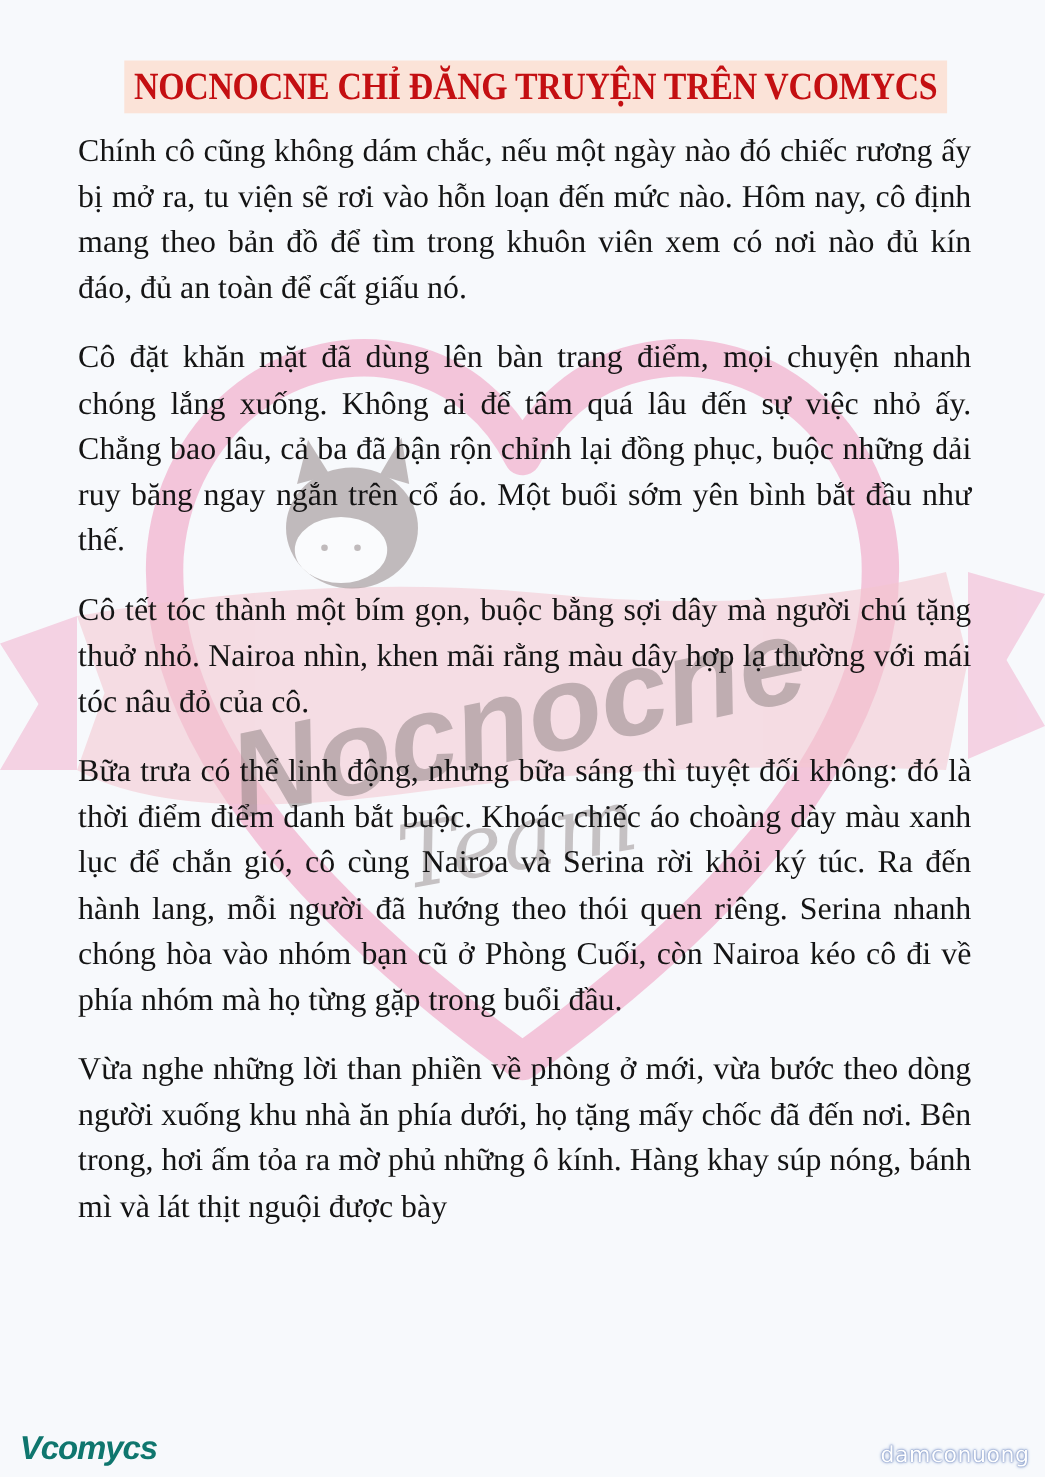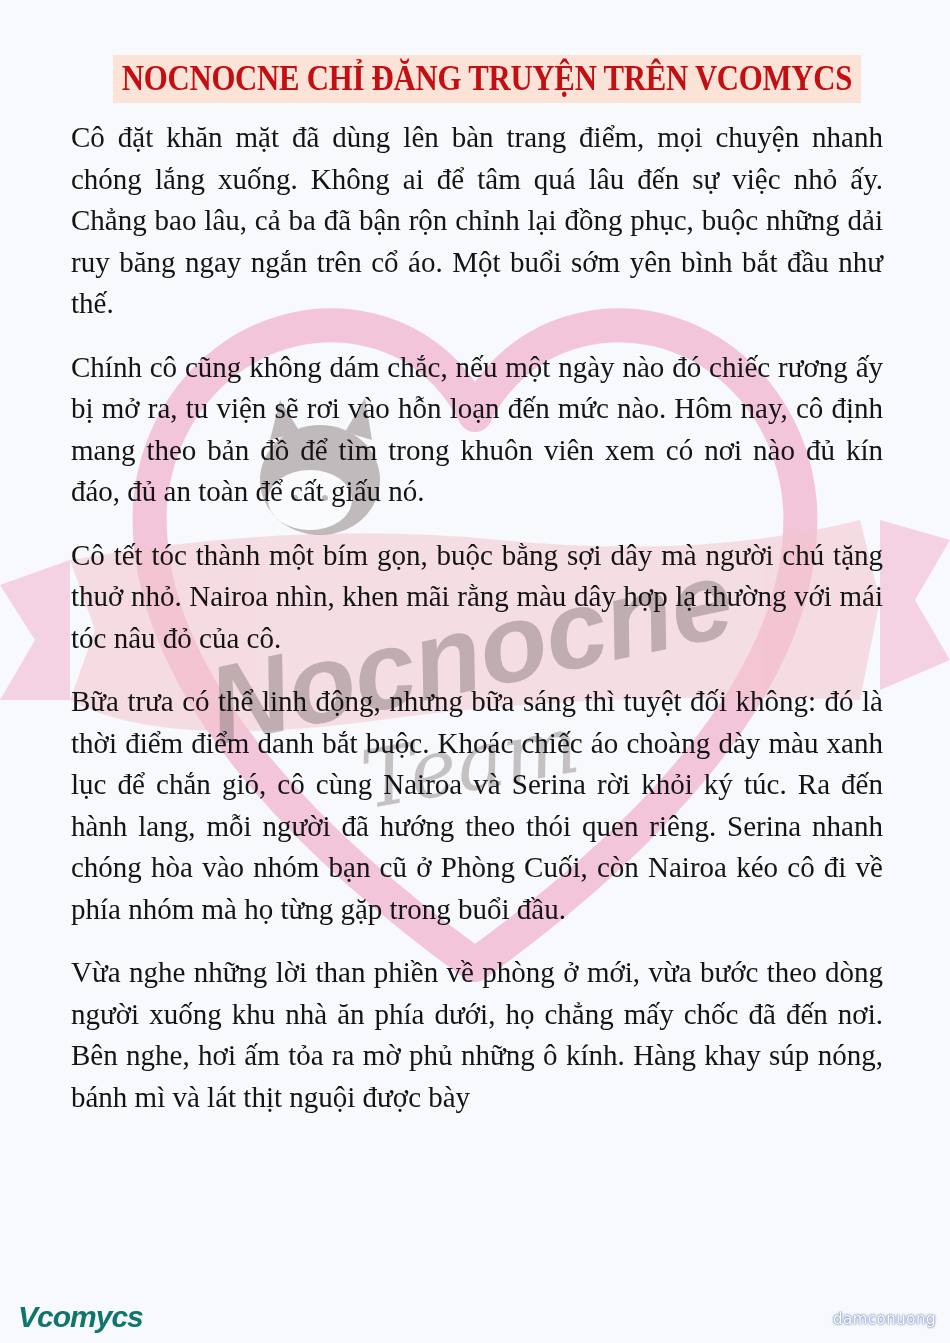--- a/index.html
+++ b/index.html
@@ -21,21 +21,21 @@
       margin: 0 0 22px 0; font-size: 29px; line-height: 41.5px; color: #141414;
       text-align: justify; text-align-last: left;
     }
     .footer-logo {
       position: absolute; left: 18px; top: 1300px; z-index: 2;
       font-family: "Liberation Sans", sans-serif; font-style: italic; font-weight: bold;
       font-size: 30px; color: #0f766e; letter-spacing: -1px;
     }
     .footer-credit {
       position: absolute; right: 14px; top: 1310px; z-index: 2;
-      font-family: "DejaVu Sans", sans-serif; font-size: 15px; color: #ffffff;
+      font-family: "DejaVu Sans", sans-serif; font-size: 20px; color: #ffffff;
       text-shadow: 0 0 3px #7d95c8, 0 0 2px #7d95c8, 0 0 1px #5c77b0;
       letter-spacing: 0.5px;
     }
   </style>
 </head>
 <body>
 
 <svg class="watermark" viewBox="0 0 950 1343" xmlns="http://www.w3.org/2000/svg">
   <g opacity="0.75">
     <path d="M475 965 C 330 860, 140 690, 150 505 C 160 380, 270 305, 370 330 C 420 342, 455 375, 475 415 C 495 375, 530 342, 580 330 C 680 305, 790 380, 800 505 C 810 690, 620 860, 475 965 Z" fill="none" stroke="#f2b3cf" stroke-width="34" stroke-linejoin="round"></path>
@@ -55,21 +55,21 @@
   </g>
   <text x="470" y="690" text-anchor="middle" font-family="Liberation Sans, sans-serif" font-style="italic" font-weight="bold" font-size="110" fill="#8a7f7f" opacity="0.5" transform="rotate(-12 470 650)">Nocnocne</text>
   <text x="470" y="790" text-anchor="middle" font-family="DejaVu Serif, serif" font-style="italic" font-size="80" fill="#8a7f7f" opacity="0.45" transform="rotate(-10 470 760)">Team</text>
 </svg>
 
 <div class="title-wrap">
   <span class="title">NOCNOCNE CHỈ ĐĂNG TRUYỆN TRÊN VCOMYCS</span>
 </div>
 
 <main class="content">
+  <p class="para">Chính cô cũng không dám chắc, nếu một ngày nào đó chiếc rương ấy bị mở ra, tu viện sẽ rơi vào hỗn loạn đến mức nào. Hôm nay, cô định mang theo bản đồ để tìm trong khuôn viên xem có nơi nào đủ kín đáo, đủ an toàn để cất giấu nó.</p>
   <p class="para">Cô đặt khăn mặt đã dùng lên bàn trang điểm, mọi chuyện nhanh chóng lắng xuống. Không ai để tâm quá lâu đến sự việc nhỏ ấy. Chẳng bao lâu, cả ba đã bận rộn chỉnh lại đồng phục, buộc những dải ruy băng ngay ngắn trên cổ áo. Một buổi sớm yên bình bắt đầu như thế.</p>
-  <p class="para">Chính cô cũng không dám chắc, nếu một ngày nào đó chiếc rương ấy bị mở ra, tu viện sẽ rơi vào hỗn loạn đến mức nào. Hôm nay, cô định mang theo bản đồ để tìm trong khuôn viên xem có nơi nào đủ kín đáo, đủ an toàn để cất giấu nó.</p>
   <p class="para">Cô tết tóc thành một bím gọn, buộc bằng sợi dây mà người chú tặng thuở nhỏ. Nairoa nhìn, khen mãi rằng màu dây hợp lạ thường với mái tóc nâu đỏ của cô.</p>
   <p class="para">Bữa trưa có thể linh động, nhưng bữa sáng thì tuyệt đối không: đó là thời điểm điểm danh bắt buộc. Khoác chiếc áo choàng dày màu xanh lục để chắn gió, cô cùng Nairoa và Serina rời khỏi ký túc. Ra đến hành lang, mỗi người đã hướng theo thói quen riêng. Serina nhanh chóng hòa vào nhóm bạn cũ ở Phòng Cuối, còn Nairoa kéo cô đi về phía nhóm mà họ từng gặp trong buổi đầu.</p>
-  <p class="para">Vừa nghe những lời than phiền về phòng ở mới, vừa bước theo dòng người xuống khu nhà ăn phía dưới, họ chẳng mấy chốc đã đến nơi. Bên nghe, hơi ấm tỏa ra mờ phủ những ô kính. Hàng khay súp nóng, bánh mì và lát thịt nguội được bày</p>
+  <p class="para">Vừa nghe những lời than phiền về phòng ở mới, vừa bước theo dòng người xuống khu nhà ăn phía dưới, họ tặng mấy chốc đã đến nơi. Bên trong, hơi ấm tỏa ra mờ phủ những ô kính. Hàng khay súp nóng, bánh mì và lát thịt nguội được bày</p>
 </main>
 
 <div class="footer-logo">Vcomycs</div>
 <div class="footer-credit">damconuong</div>
 
 </body></html>

